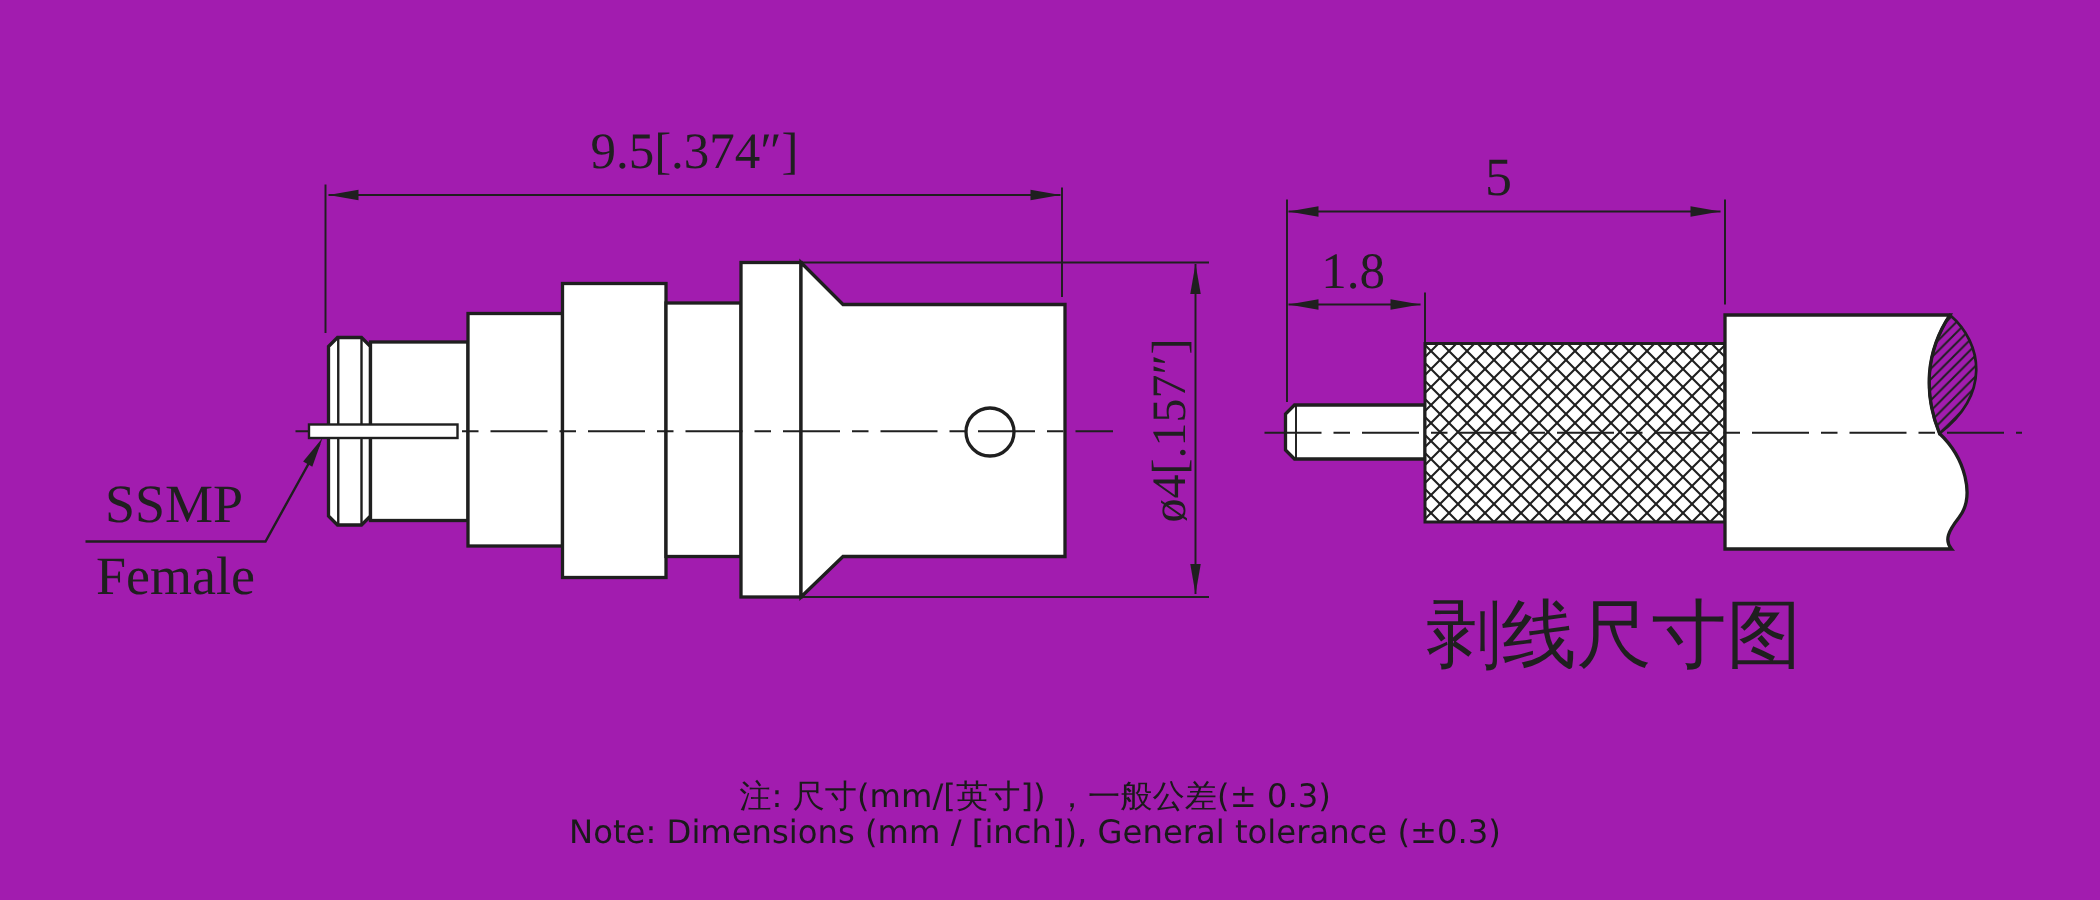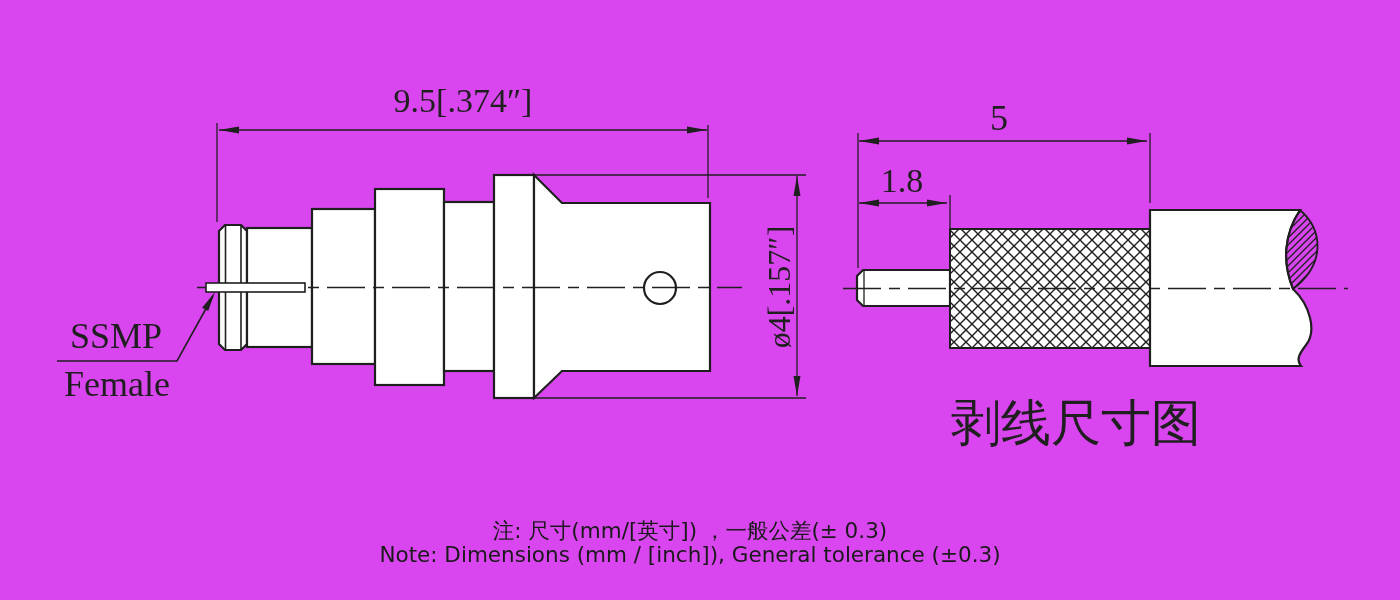--- a/index.html
+++ b/index.html
@@ -1,16 +1,16 @@
 <!DOCTYPE html>
 <html><head>
 <meta charset="utf-8">
 <style>
   html,body{margin:0;padding:0;background:#ffffff;}
-  #stage{position:relative;width:1400px;height:600px;background:#d946ef;overflow:hidden;
+  #stage{position:relative;width:1400px;height:600px;background:#a21caf;overflow:hidden;
          font-family:"Liberation Serif","DejaVu Serif",serif;}
   svg{display:block;}
   .objf {fill:#ffffff;stroke:#1f1f1f;stroke-width:2.2;}
   .thin {fill:none;stroke:#1f1f1f;stroke-width:1.3;}
   .med  {fill:none;stroke:#1f1f1f;stroke-width:1.6;}
   .chain{fill:none;stroke:#1f1f1f;stroke-width:1.4;stroke-dasharray:38 8 11 8;}
   .arr  {fill:#1f1f1f;stroke:none;}
   .dimtext{font-family:"Liberation Serif","DejaVu Serif",serif;fill:#1f1f1f;}
   .notetext{font-family:"DejaVu Sans","Liberation Sans",sans-serif;fill:#1a1a1a;}
 </style>

